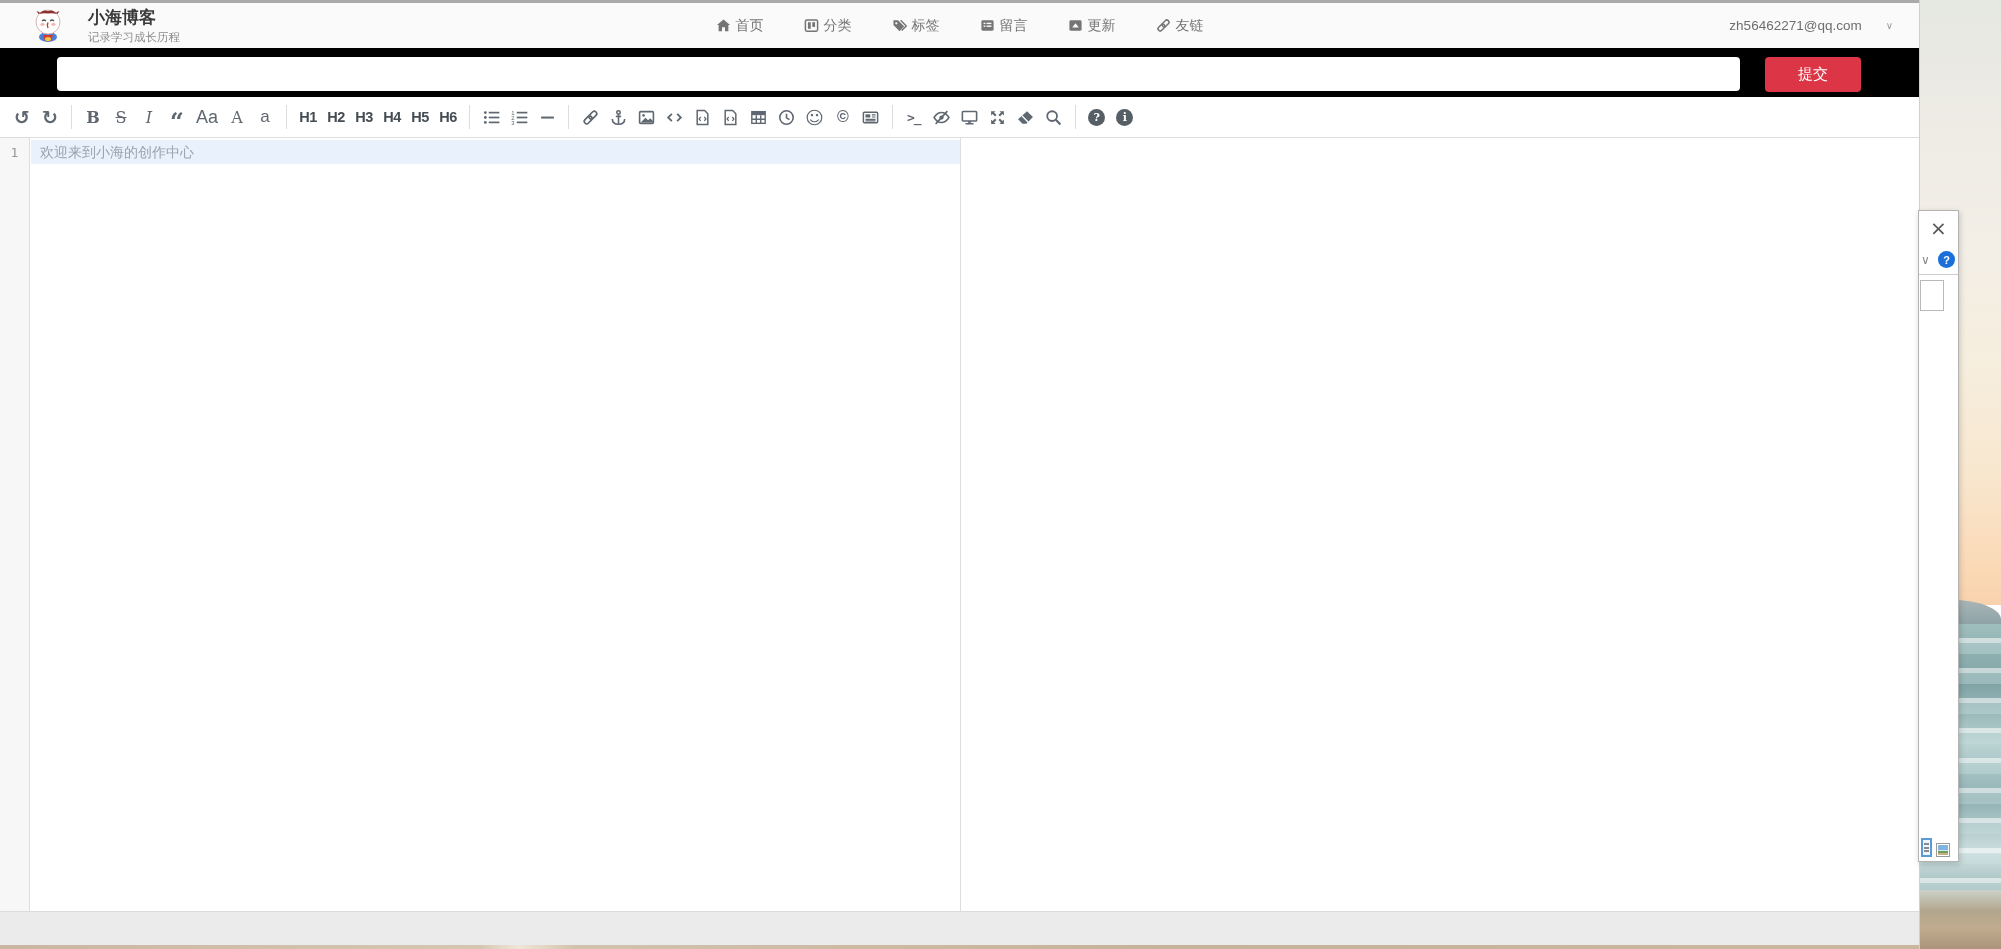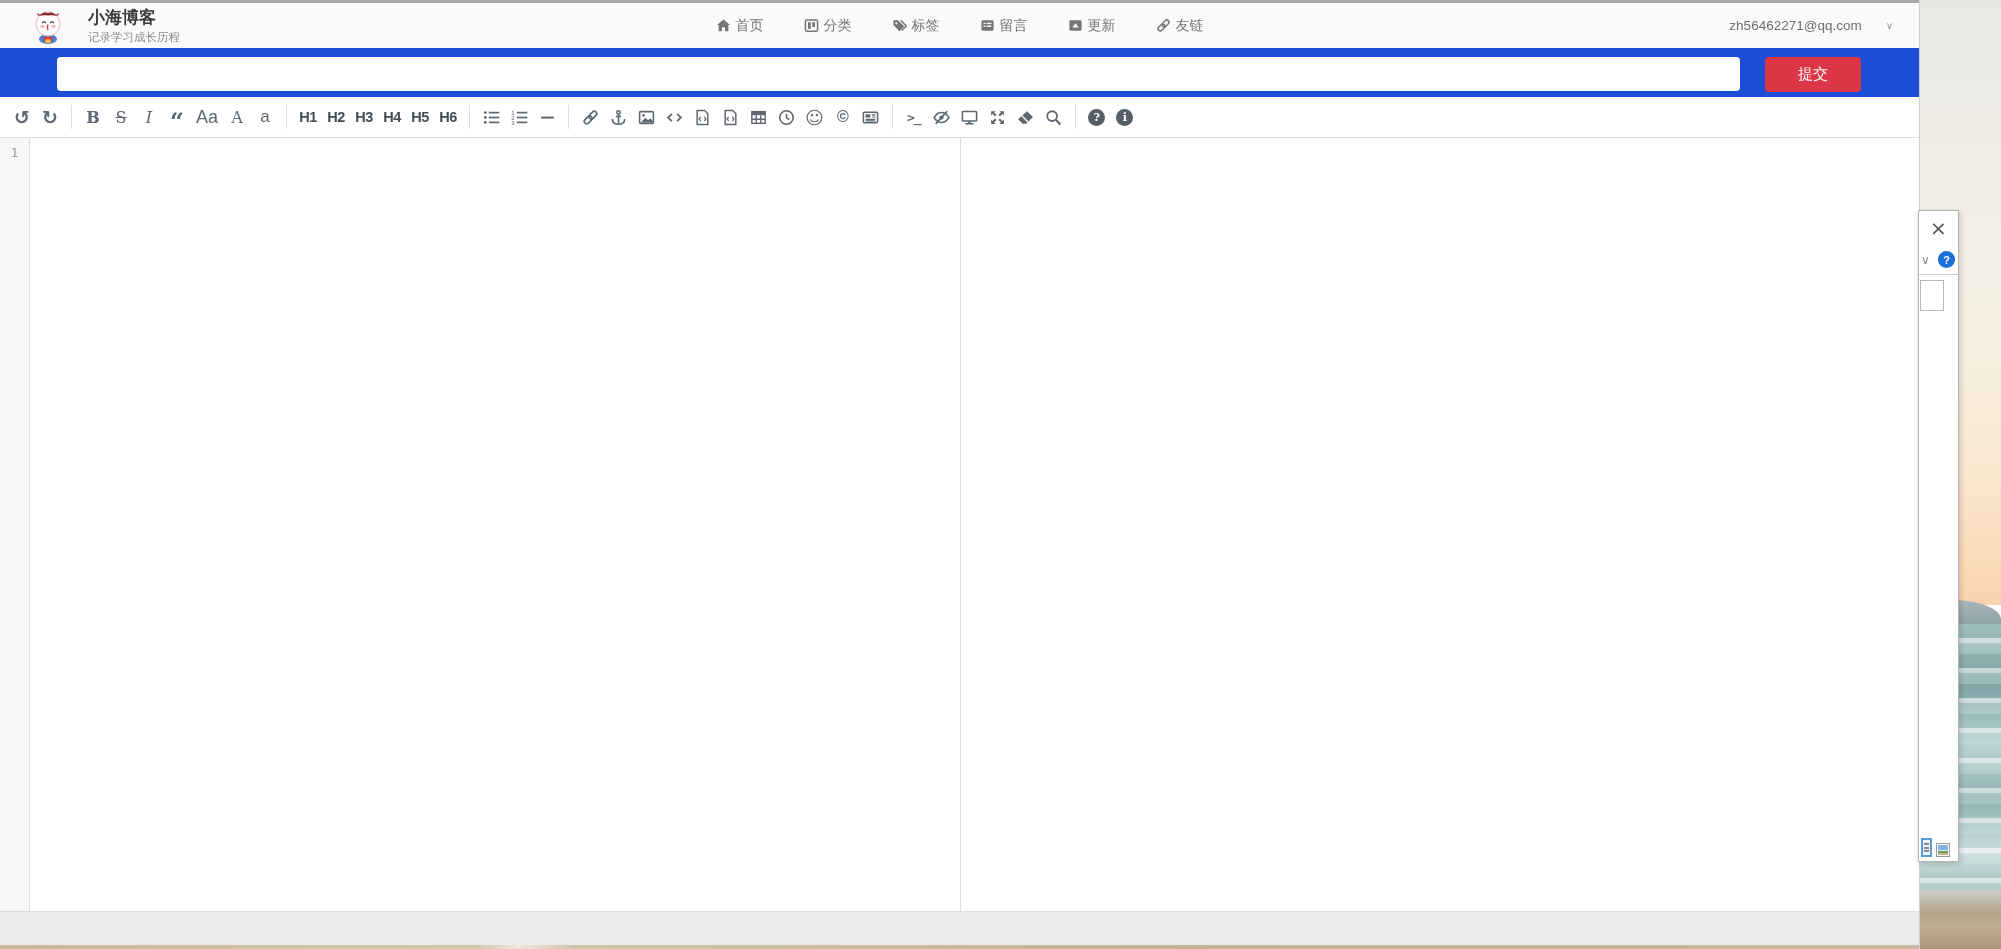--- a/index.html
+++ b/index.html
@@ -20,37 +20,37 @@
   .bg-sand  { position:absolute; left:0; top:890px; width:81px; height:59px;
               background:linear-gradient(180deg,#ccd2c8 0%,#b3a68e 35%,#c0ab8e 65%,#ab9479 100%); }
 
   
   .page { position:absolute; left:0; top:0; width:1920px; height:949px; background:#fff;
           border-right:1px solid #d0d0d0; z-index:1; }
   .topbar { position:absolute; left:0; top:0; width:100%; height:3px; background:#a9a9a9; }
 
   
   .header { position:absolute; left:0; top:3px; width:100%; height:45px; background:#fafafa; }
-  .brand { position:absolute; left:33px; top:5px; display:flex; align-items:center; }
+  .brand { position:absolute; left:33px; top:5px; display:flex; }
   .avatar { width:30px; height:34px; }
   .brand-text { margin-left:25px; }
   .brand-title { font-size:17px; font-weight:bold; color:#3a3a3a; line-height:20px; }
   .brand-sub { font-size:11.5px; color:#8c8c8c; margin-top:2px; }
   .nav { position:absolute; left:50%; top:0; height:45px; transform:translateX(-50%);
          display:flex; align-items:center; gap:40px; }
   .nav-item { display:flex; align-items:center; gap:5px; color:#757575; font-size:14px;
               cursor:pointer; text-decoration:none; white-space:nowrap; }
   .nav-item .ic { width:15px; height:15px; display:inline-flex; }
   .nav-item svg { width:15px; height:15px; }
   .user-box { position:absolute; right:26px; top:0; height:45px; display:flex; align-items:center;
               gap:24px; color:#6e6e6e; font-size:13.5px; cursor:pointer; }
   .user-chevron { font-size:10px; color:#9a9a9a; }
 
   
-  .title-band { position:absolute; left:0; top:48px; width:100%; height:49px; background:#1d4ed8; }
+  .title-band { position:absolute; left:0; top:48px; width:100%; height:49px; background:#000000; }
   .title-input { position:absolute; left:57px; top:9px; width:1683px; height:34px; background:#fff;
                  border:none; border-radius:4px; font-size:15px; padding:0 12px; color:#333; outline:none; }
   .submit-btn { position:absolute; left:1765px; top:9px; width:96px; height:35px; background:#dc3545;
                 color:#fff; border:none; border-radius:4px; font-size:15px; cursor:pointer;
                 font-family:inherit; }
 
   
   .toolbar { position:absolute; left:0; top:97px; width:100%; height:41px; background:#fff;
              border-bottom:1px solid #ddd; display:flex; align-items:center; padding-left:8px; }
   .tb-btn { min-width:26px; height:30px; display:inline-flex; align-items:center; justify-content:center;
@@ -462,20 +462,24 @@
         </button>
         <button class="tb-btn">
           <span class="badge-circle">i</span>
         </button>
       </div>
 
     <div class="editor-wrap">
       <div class="gutter">
         <span class="line-no">1</span>
       </div>
+      <div class="cm-area">
+        <div class="active-line"></div>
+        <span class="cm-placeholder">欢迎来到小海的创作中心</span>
+      </div>
       <div class="pane-divider"></div>
       <div class="preview-pane"></div>
     </div>
 
     <div class="footer-band"></div>
     <div class="bottom-sliver"></div>
   </div>
 
   <div class="popup">
     <div class="popup-close">×</div>

